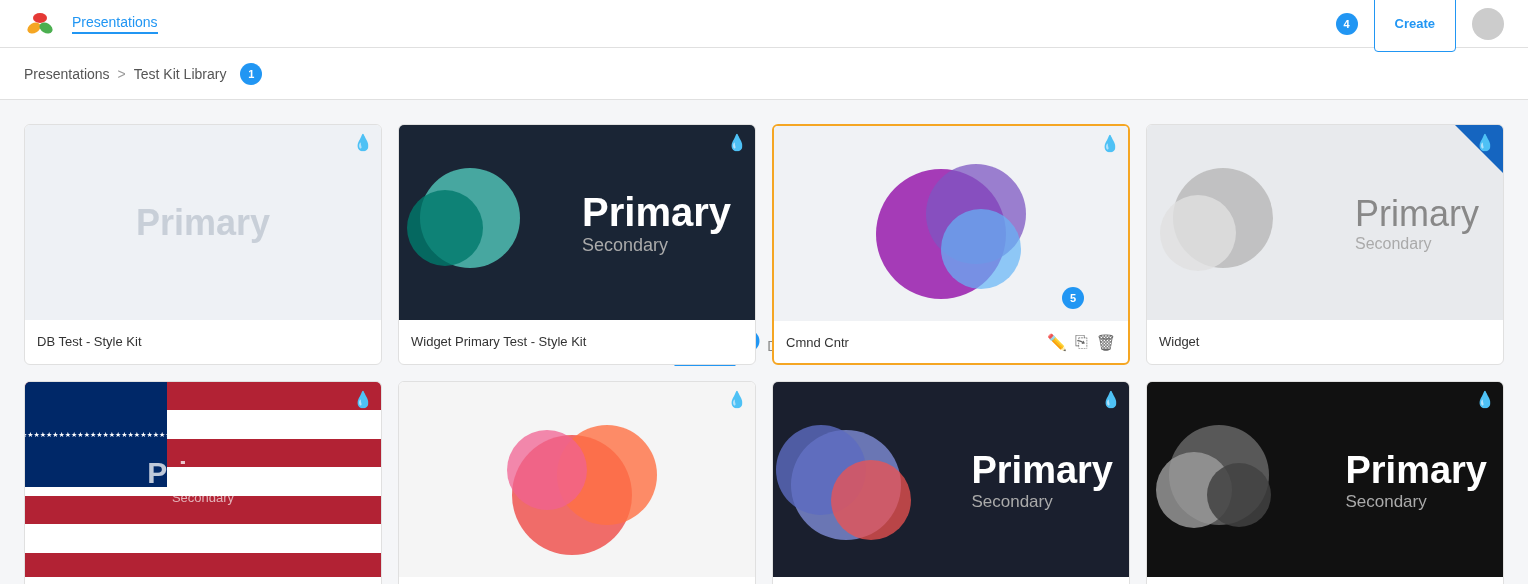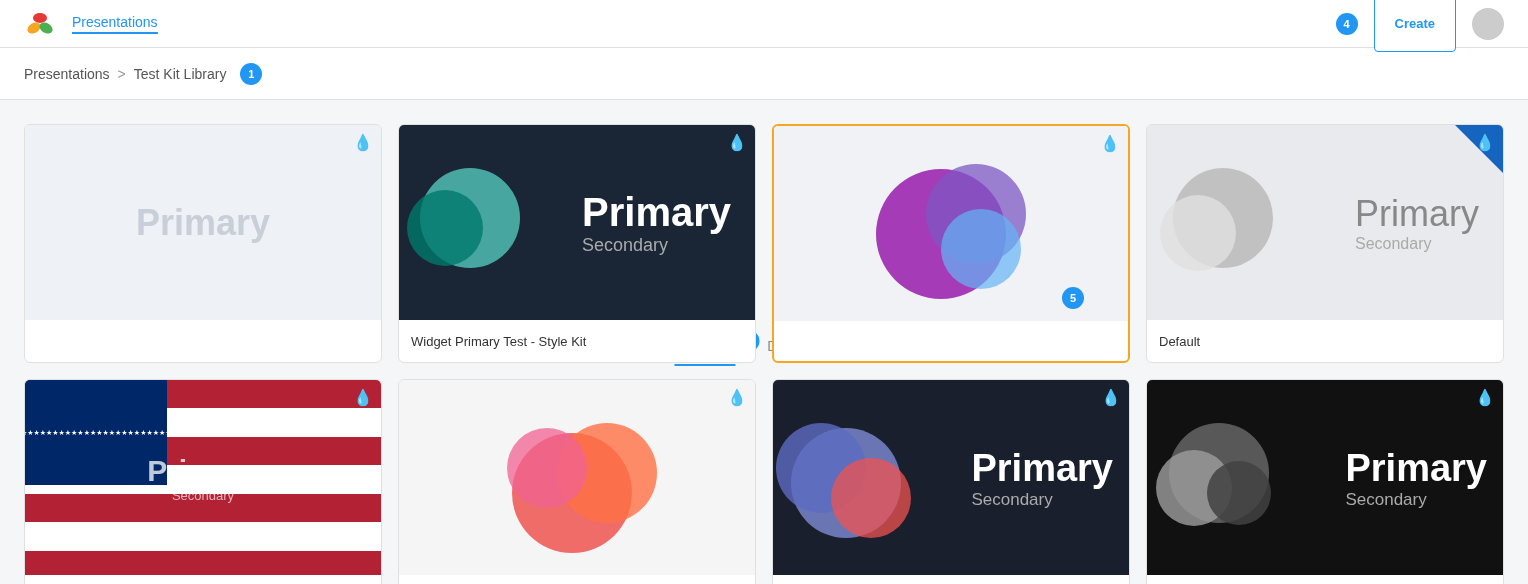--- a/index.html
+++ b/index.html
@@ -348,20 +348,23 @@
 </div>
 
 <div class="main">
   <div class="grid">
 
     <div class="card">
       <div class="card-thumb thumb-db">
         <span class="drop-icon">💧</span>
         <span class="primary-text">Primary</span>
       </div>
+      <div class="card-footer">
+        <span>DB Test - Style Kit</span>
+      </div>
     </div>
 
     <div class="card">
       <div class="card-thumb thumb-widget" style="background:#1a2535;position:relative;">
         <span class="drop-icon white" style="position:absolute;top:8px;right:8px;">💧</span>
 
         <svg width="120" height="120" style="position:absolute;left:16px;top:50%;transform:translateY(-50%);">
           <circle cx="55" cy="55" r="50" fill="#4DB6AC" opacity="0.9"></circle>
           <circle cx="30" cy="65" r="38" fill="#00796B" opacity="0.8"></circle>
         </svg>
@@ -378,39 +381,47 @@
     <div class="card selected">
       <div class="card-thumb thumb-cmnd" style="background:#f0f2f5;position:relative;">
         <span class="drop-icon" style="position:absolute;top:8px;right:8px;color:#aaa;">💧</span>
         <svg width="170" height="150">
           <circle cx="75" cy="85" r="65" fill="#9C27B0" opacity="0.9"></circle>
           <circle cx="110" cy="65" r="50" fill="#7E57C2" opacity="0.75"></circle>
           <circle cx="115" cy="100" r="40" fill="#64B5F6" opacity="0.7"></circle>
         </svg>
         <div class="badge-circle" style="position:absolute;bottom:12px;right:44px;">5</div>
       </div>
+      <div class="card-footer">
+        <span>Cmnd Cntr</span>
+        <div class="card-actions">
+          <span class="card-action-icon">✏️</span>
+          <span class="card-action-icon">⎘</span>
+          <span class="card-action-icon">🗑</span>
+        </div>
+      </div>
     </div>
 
     <div class="card">
       <div class="card-thumb thumb-modern" style="background:#e8eaed;position:relative;">
 
         <div class="corner-accent"></div>
         <span class="drop-icon blue" style="position:absolute;top:8px;right:8px;color:#1565C0;z-index:3;">💧</span>
 
         <svg width="130" height="120" style="position:absolute;left:16px;top:50%;transform:translateY(-50%);">
           <circle cx="60" cy="55" r="50" fill="#bdbdbd" opacity="0.9"></circle>
           <circle cx="35" cy="70" r="38" fill="#e0e0e0" opacity="0.8"></circle>
         </svg>
         <div class="text-block" style="position:absolute;right:24px;top:50%;transform:translateY(-50%);text-align:left;">
           <div class="p" style="font-size:36px;font-weight:400;color:#888;">Primary</div>
           <div class="s" style="font-size:16px;color:#aaa;">Secondary</div>
         </div>
       </div>
       <div class="card-footer">
-        <span>Default</span>
+        <span>Widget</span>
       </div>
     </div>
 
     <div class="card">
       <div class="card-thumb thumb-hatched">
         <span class="drop-icon" style="position:absolute;top:8px;right:8px;color:#aaa;z-index:5;">💧</span>
 
         <div class="flag">
           <div class="flag-stripes">
             <div class="flag-stripe" style="background:#B22234;"></div>

